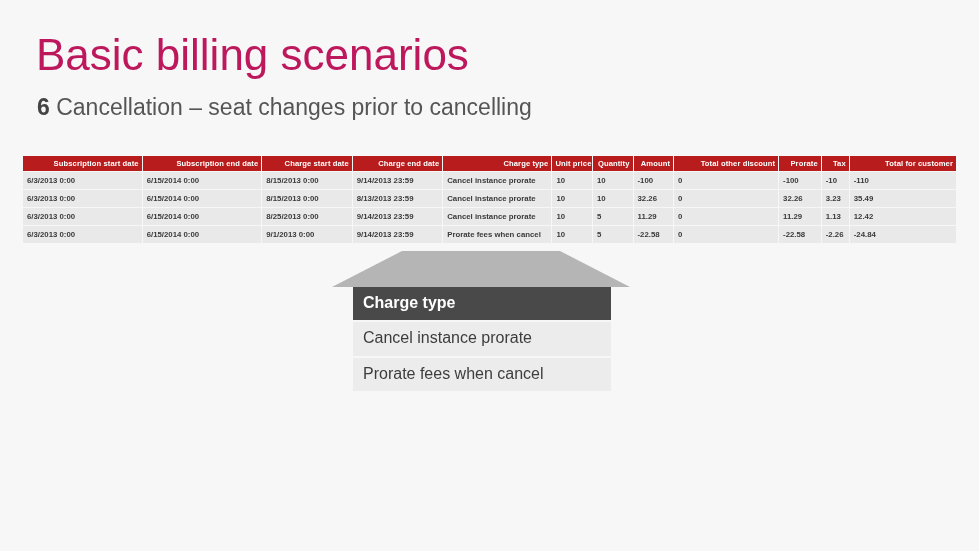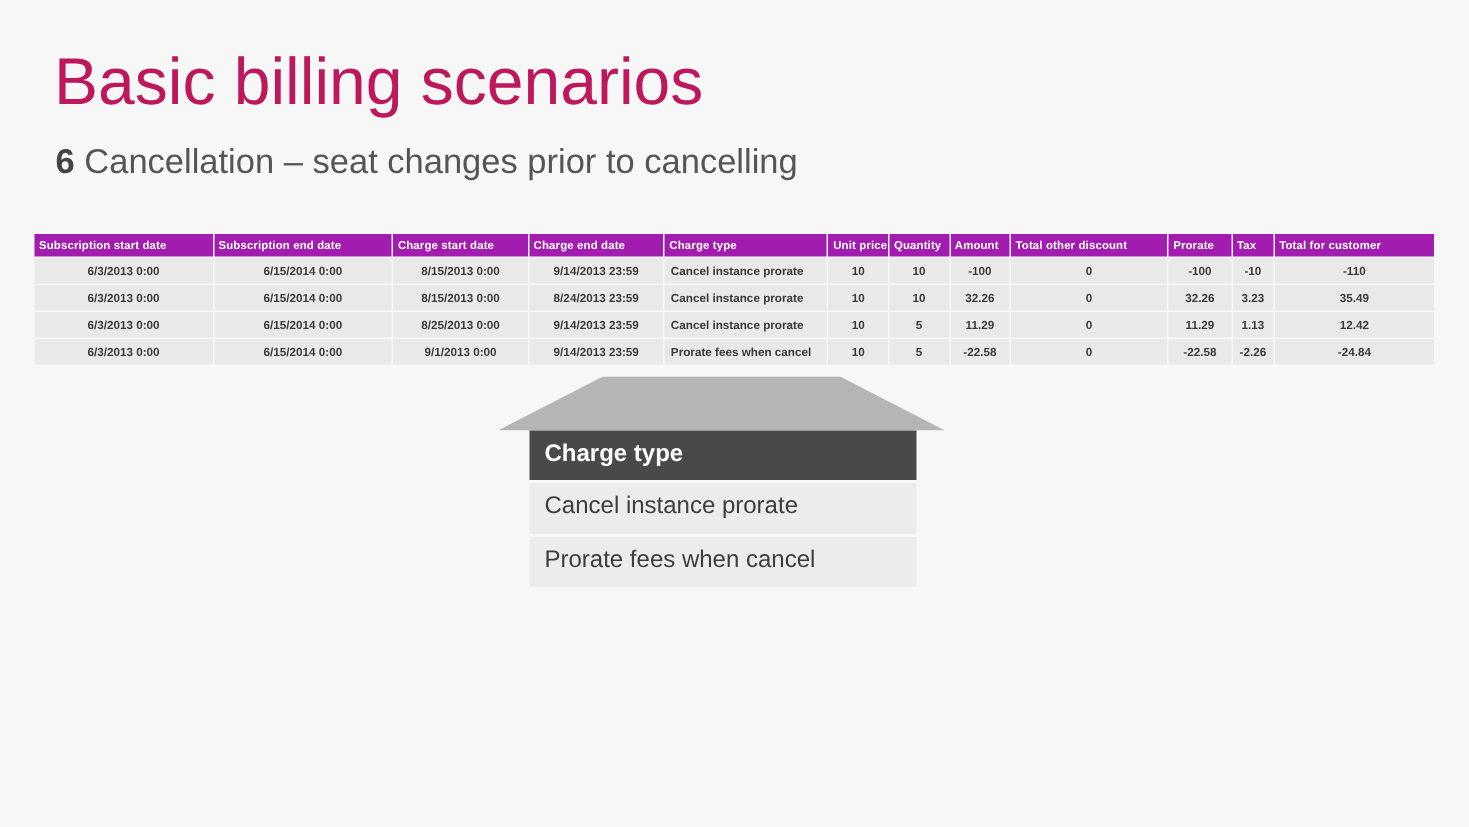--- a/index.html
+++ b/index.html
@@ -48,42 +48,42 @@
     width: 935px;
   }
   table.grid {
     border-collapse: separate;
     border-spacing: 1px 1px;
     width: 935px;
     table-layout: fixed;
     font-size: 8px;
   }
   table.grid th {
-    background: #a21caf;
+    background: #b91c1c;
     color: #ffffff;
     font-size: 7.6px;
     font-weight: bold;
-    text-align: left;
+    text-align: right;
     padding: 3px 3px;
     height: 9px;
     letter-spacing: 0.1px;
     overflow: hidden;
     white-space: nowrap;
   }
   table.grid td {
     background: #e9e9e9;
     color: #3a3a3a;
     font-size: 7.8px;
     font-weight: bold;
     padding: 3px 4px;
     height: 11px;
     white-space: nowrap;
     overflow: hidden;
   }
-  td.r { text-align: center; }
+  td.r { text-align: left; }
   td.l { text-align: left; padding-left: 2px; }
 
   
   .callout-cone {
     position: absolute;
     left: 332px;
     top: 251px;
     width: 298px;
     height: 36px;
   }
@@ -166,21 +166,21 @@
         <td class="r">-100</td>
         <td class="r">0</td>
         <td class="r">-100</td>
         <td class="r">-10</td>
         <td class="r">-110</td>
       </tr>
       <tr>
         <td class="r">6/3/2013 0:00</td>
         <td class="r">6/15/2014 0:00</td>
         <td class="r">8/15/2013 0:00</td>
-        <td class="r">8/24/2013 23:59</td>
+        <td class="r">8/13/2013 23:59</td>
         <td class="l">Cancel instance prorate</td>
         <td class="r">10</td>
         <td class="r">10</td>
         <td class="r">32.26</td>
         <td class="r">0</td>
         <td class="r">32.26</td>
         <td class="r">3.23</td>
         <td class="r">35.49</td>
       </tr>
       <tr>

